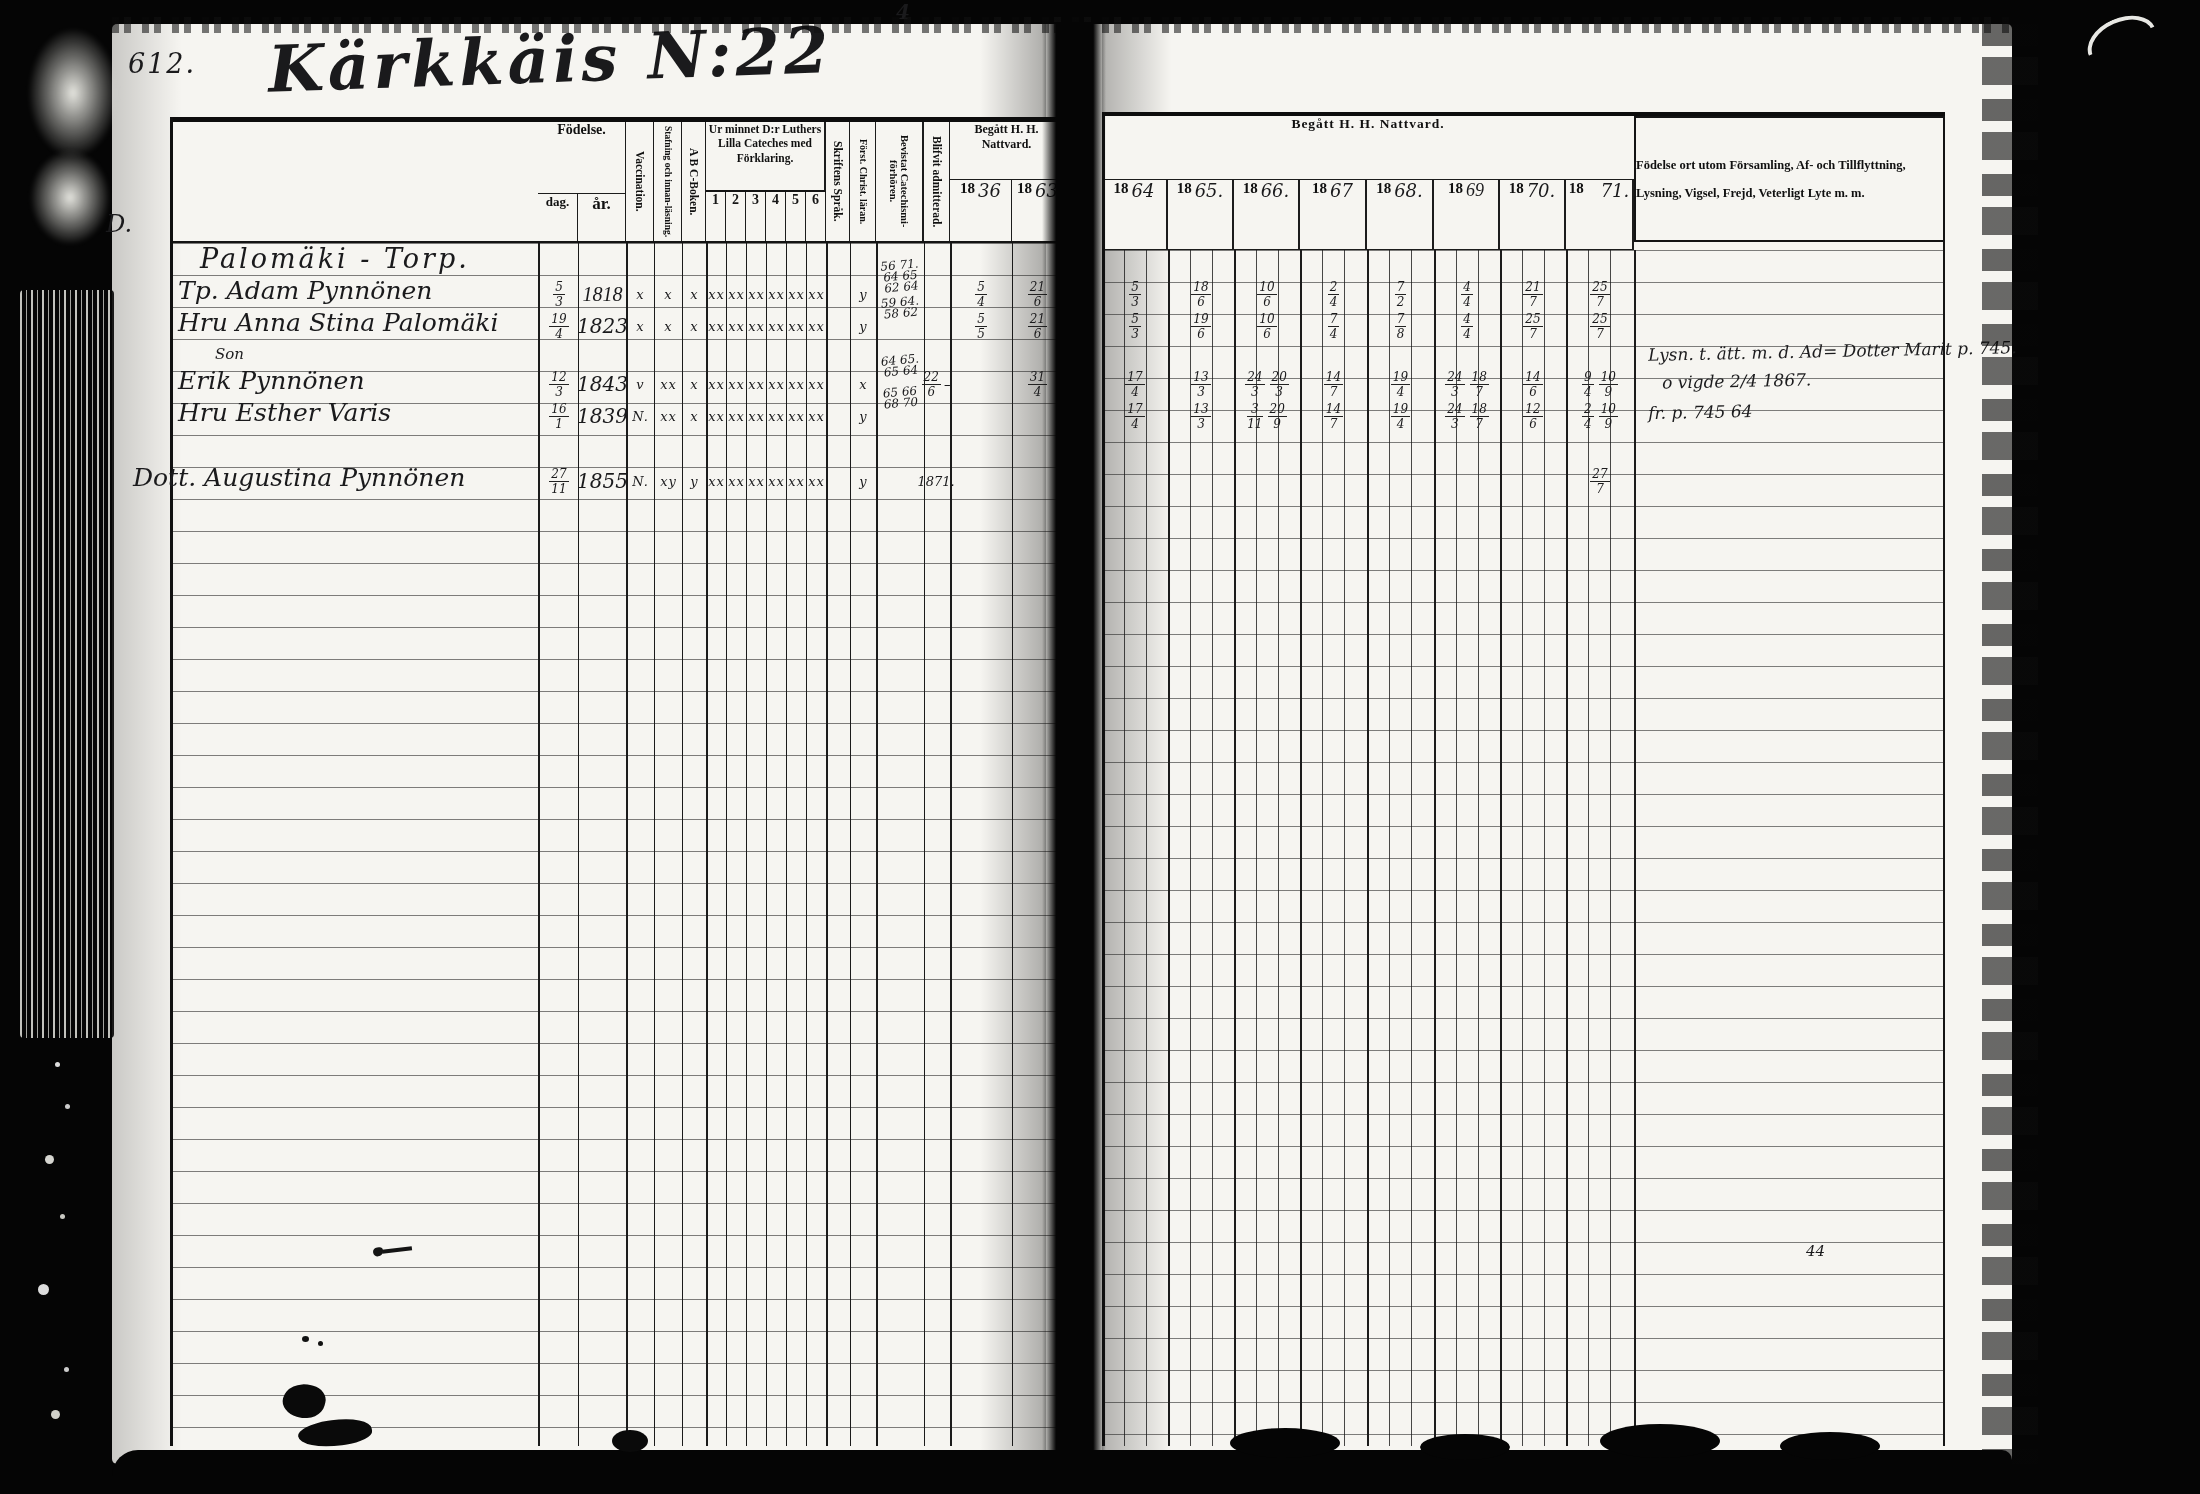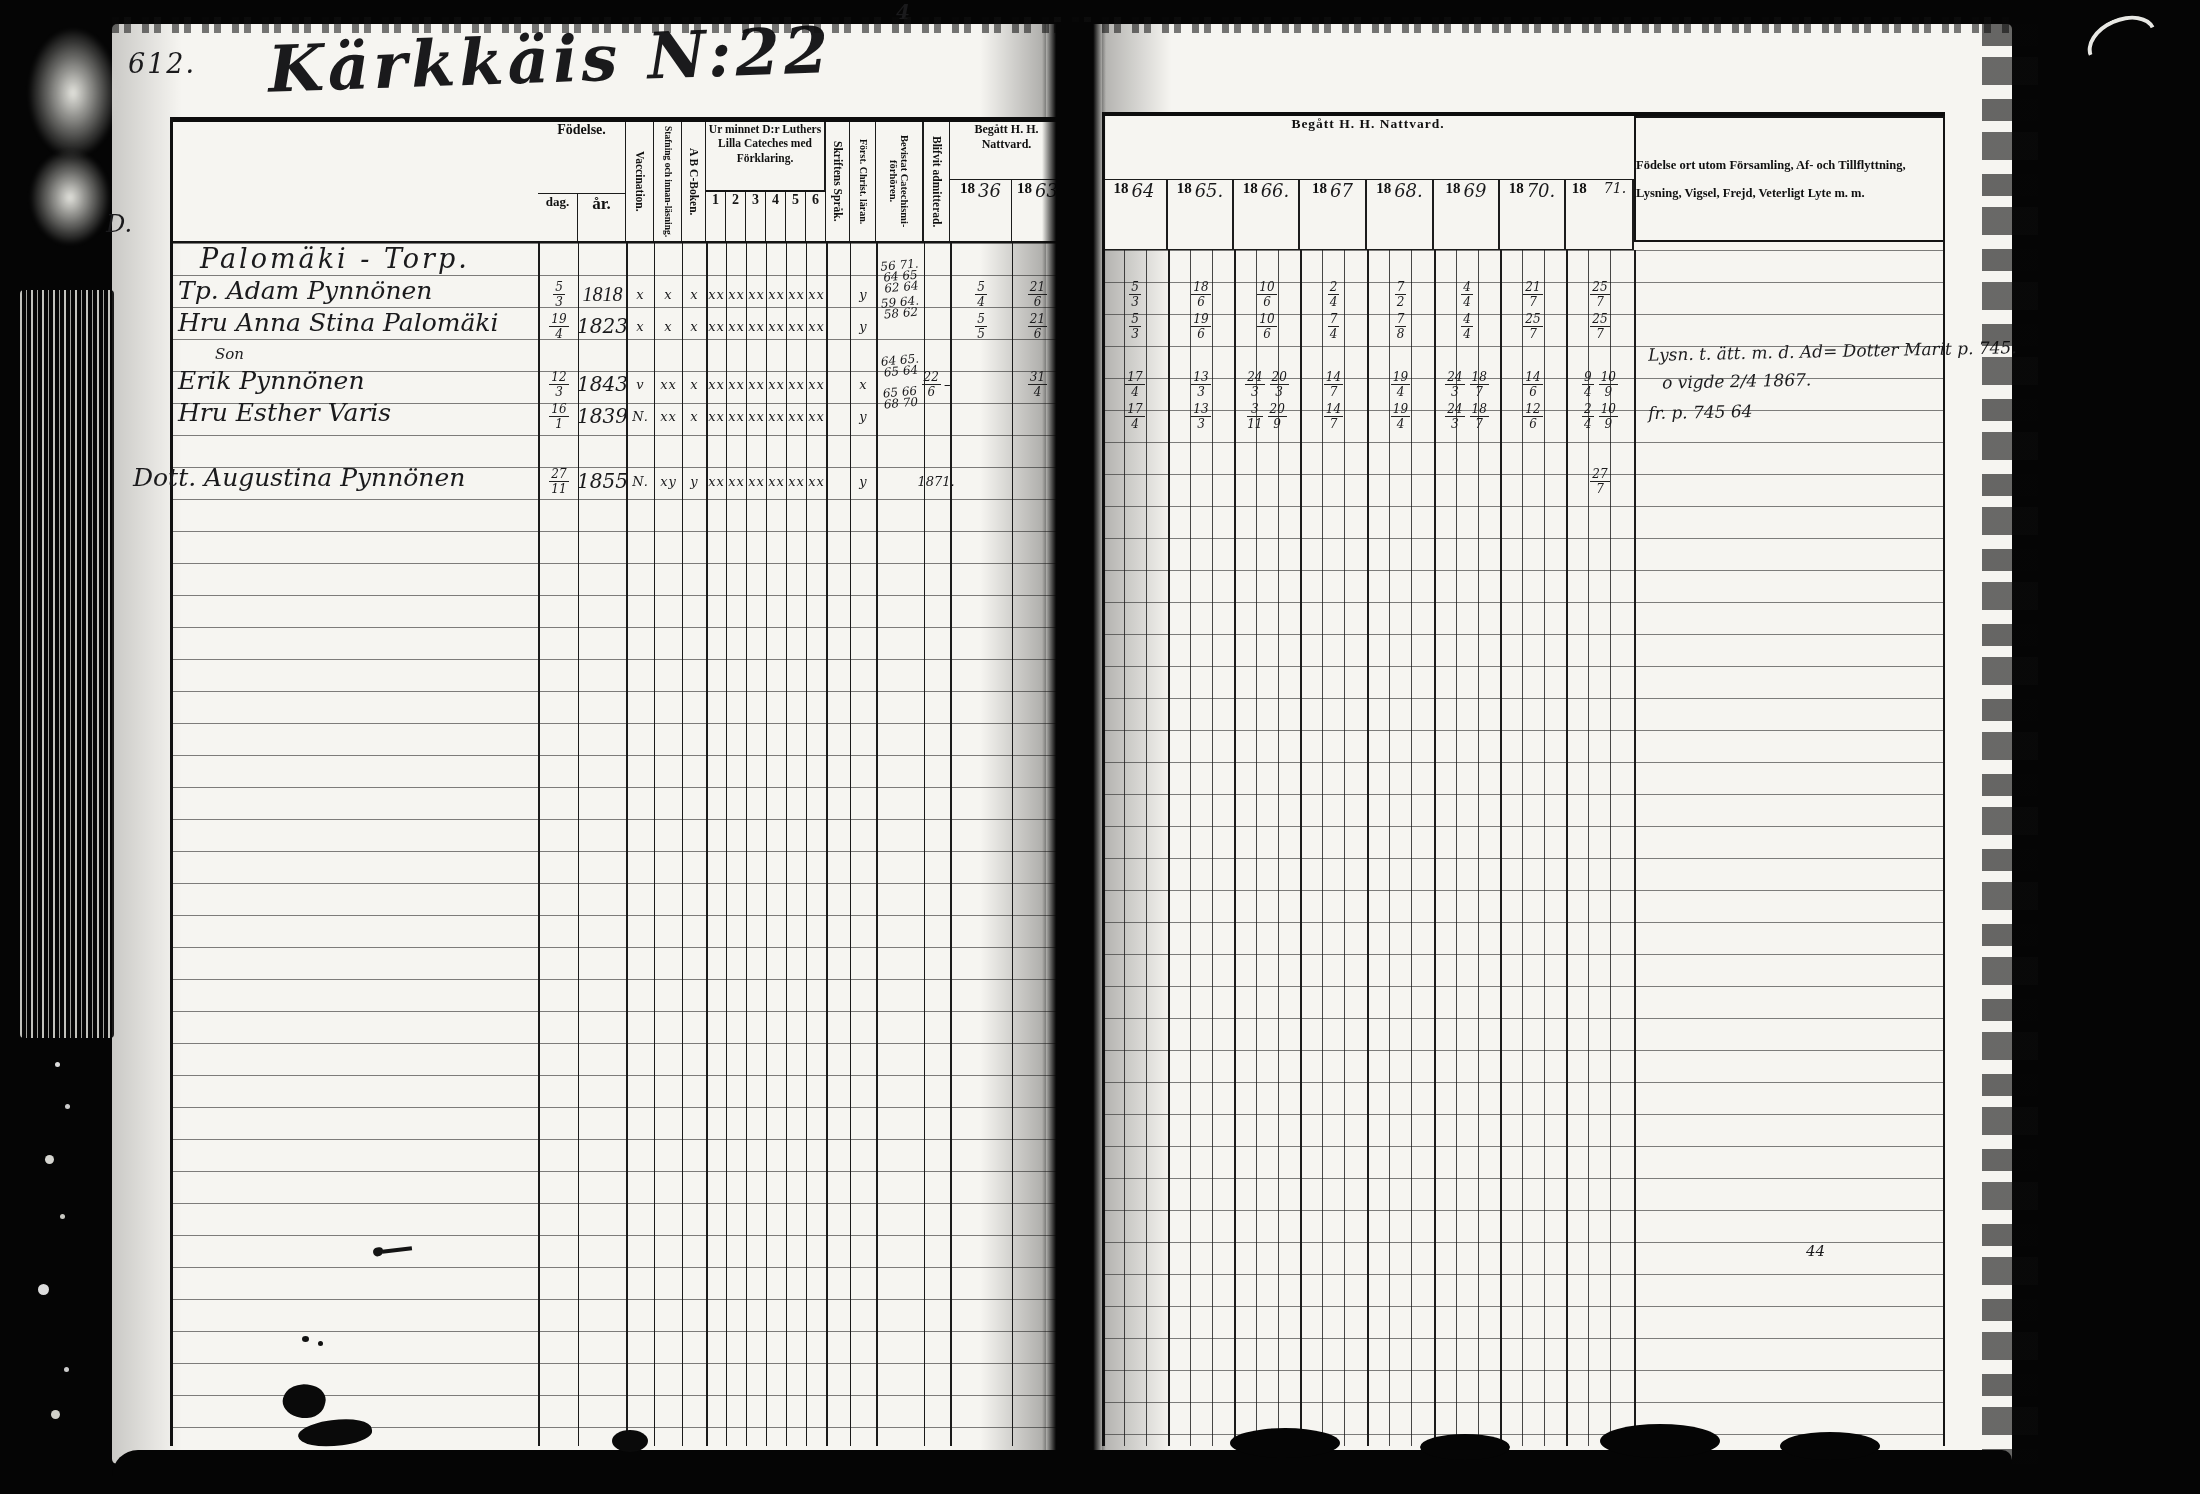--- a/index.html
+++ b/index.html
@@ -143,29 +143,29 @@
         <div class="hcell cen" style="left: 198px; top: 0px; width: 67px; height: 70px; border-right-width: 2px;">
           <span class="prt" style="font-size: 15px;">18</span>
           <span class="hw" style="font-size: 18px; margin-left: 3px;">67</span>
         </div>
         <div class="hcell cen" style="left: 265px; top: 0px; width: 67px; height: 70px; border-right-width: 2px;">
           <span class="prt" style="font-size: 15px;">18</span>
           <span class="hw" style="font-size: 18px; margin-left: 3px;">68.</span>
         </div>
         <div class="hcell cen" style="left: 332px; top: 0px; width: 66px; height: 70px; border-right-width: 2px;">
           <span class="prt" style="font-size: 15px;">18</span>
-          <span class="hw" style="font-size: 18px; margin-left: 3px;">69</span>
+          <span class="hw" style="font-size: 18px; margin-left: 3px; font-family: Liberation Serif, serif;">69</span>
         </div>
         <div class="hcell cen" style="left: 398px; top: 0px; width: 66px; height: 70px; border-right-width: 2px;">
           <span class="prt" style="font-size: 15px;">18</span>
           <span class="hw" style="font-size: 18px; margin-left: 3px;">70.</span>
         </div>
         <div class="hcell cen" style="left: 464px; top: 0px; width: 68px; height: 70px; border-right-width: 2px;">
           <span class="prt" style="font-size: 15px;">18</span>
-          <span class="hw" style="font-size: 14px; margin-left: 17px;">71.</span>
+          <span class="hw" style="font-size: 18px; margin-left: 17px;">71.</span>
         </div>
       </div>
     <div class="cen" style="position:absolute;left:532px;top:0;width:311px;height:126px;border:2px solid #141414;box-sizing:border-box;flex-direction:column;gap:13px;background:#f6f5f1;">
       <span class="lbl" style="font-size:12.5px;">Födelse ort utom Församling, Af- och Tillflyttning,</span>
       <span class="lbl" style="font-size:12.5px;">Lysning, Vigsel, Frejd, Veterligt Lyte m. m.</span>
     </div>
   </div>
 
   <div class="abs rule" style="left:173px;top:243px;width:888px;height:1203px;"></div>
   <div class="abs rule" style="left:1105px;top:250px;width:838px;height:1196px;"></div>

